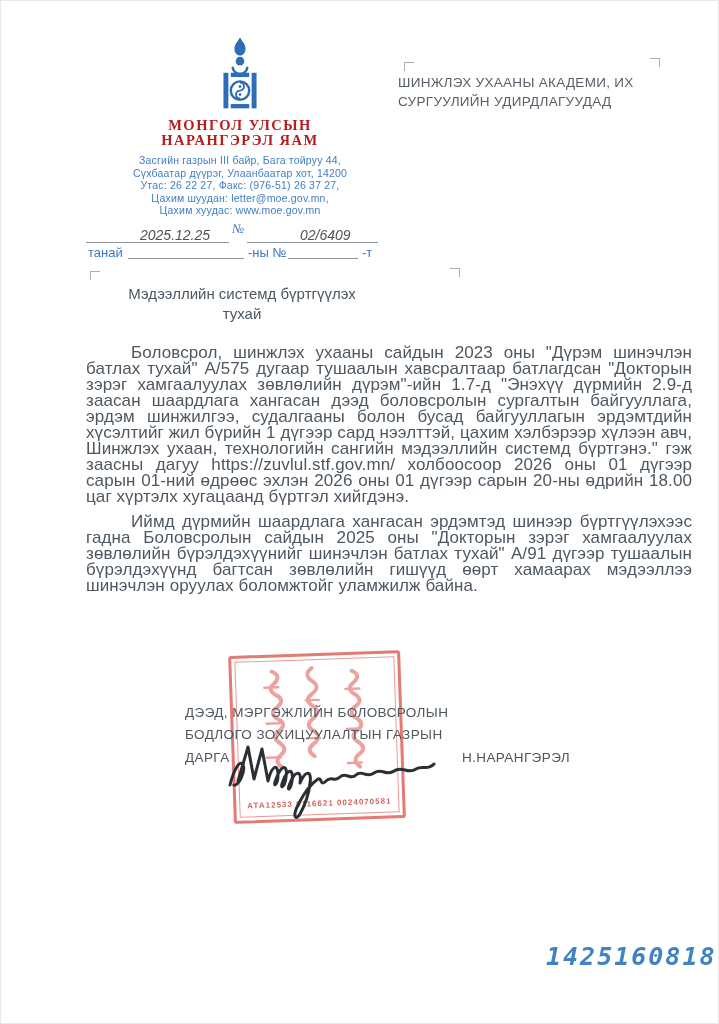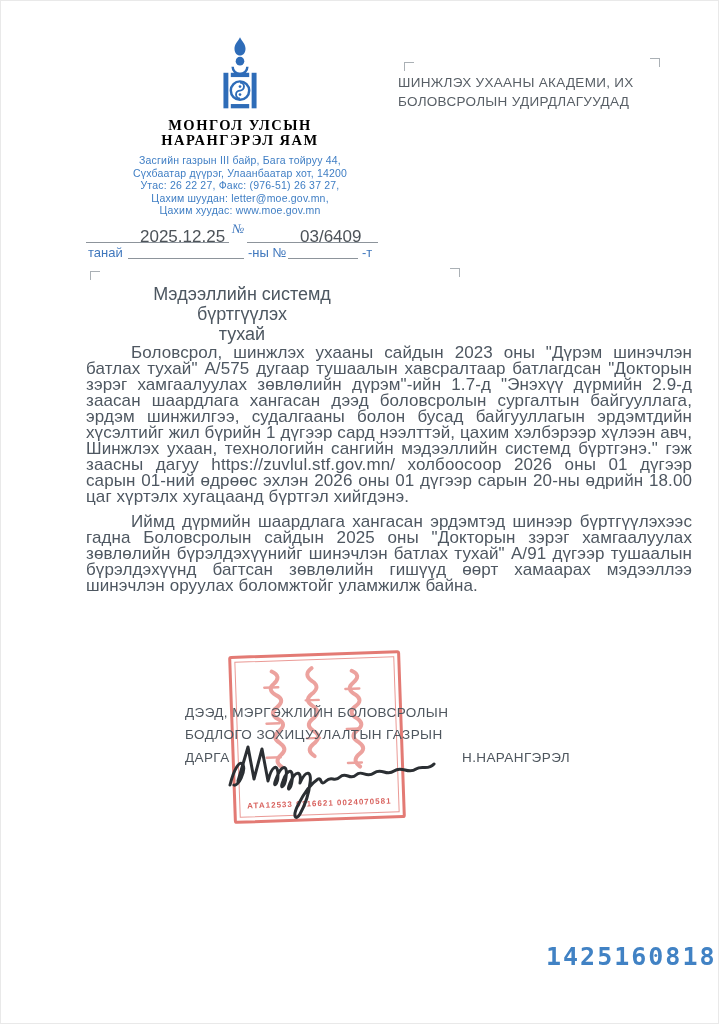--- a/index.html
+++ b/index.html
@@ -5,55 +5,55 @@
   html,body{margin:0;padding:0;background:#f3f3f3;}
   .page{
     position:relative;width:719px;height:1024px;margin:0 auto;background:#ffffff;
     font-family:"Liberation Sans","DejaVu Sans",sans-serif;overflow:hidden;
     box-shadow:inset 0 0 0 1px #e9e9e9;
   }
   
   .letterhead{position:absolute;left:95px;top:36px;width:290px;text-align:center;}
   .soyombo{display:block;margin:0 auto;width:52px;height:76px;}
   .org-name{margin-top:6px;font-family:"Liberation Serif","DejaVu Serif",serif;
-    font-weight:bold;color:#000000;font-size:14.5px;line-height:15px;letter-spacing:1.5px;}
+    font-weight:bold;color:#b91c1c;font-size:14.5px;line-height:15px;letter-spacing:1.5px;}
   .address{margin-top:6px;color:#3f7ec4;font-size:10.5px;line-height:12.5px;letter-spacing:.2px;}
   
   .recipient{position:absolute;left:398px;top:73px;width:272px;text-align:left;
     color:#585f66;font-size:13.5px;line-height:19px;letter-spacing:.3px;}
   .cmark{position:absolute;width:9px;height:8px;}
   .cmark.tl{border-left:1.5px solid #aab0b5;border-top:1.5px solid #aab0b5;}
   .cmark.tr{border-right:1.5px solid #aab0b5;border-top:1.5px solid #aab0b5;}
   
   .blank{position:absolute;height:16px;border-bottom:1.3px solid #8d949b;}
-  .refval{position:absolute;color:#4d5359;font-size:17px;}
+  .refval{position:absolute;color:#4d5359;font-size:14px;font-style:italic;}
   .no-sign{position:absolute;color:#3f77bd;font-size:13px;font-style:italic;
     font-family:"Liberation Serif","DejaVu Serif",serif;}
   .formtxt{position:absolute;color:#3f77bd;font-size:13px;}
   
   .subject{position:absolute;left:117px;top:284px;width:250px;text-align:center;
-    color:#4d5761;font-size:18px;line-height:20px;}
+    color:#4d5761;font-size:15px;line-height:20px;}
   
   .body-text{position:absolute;left:86px;top:345px;width:606px;color:#4e5761;
     font-size:17px;line-height:16px;text-align:justify;letter-spacing:.1px;}
   .body-text p{margin:0 0 9px 0;text-indent:45px;}
   
   .stamp{position:absolute;left:231px;top:653px;width:166px;height:162px;
     transform:rotate(-2deg);border:3px solid rgba(216,70,62,.72);border-radius:3px;}
   .stamp-inner{position:absolute;inset:3px;border:1px solid rgba(216,70,62,.55);}
   .stamp-script{position:absolute;left:6px;top:4px;width:148px;height:128px;opacity:.55;}
   .stamp-serial{position:absolute;left:0;right:0;bottom:10px;text-align:center;
     color:rgba(206,58,52,.8);font-size:8px;font-weight:bold;letter-spacing:1px;}
   
   .sig-line{position:absolute;color:#4e565e;font-size:13.5px;letter-spacing:.4px;white-space:nowrap;}
   .scrawl{position:absolute;left:222px;top:733px;width:235px;height:86px;}
   
   .reg-number{position:absolute;left:546px;top:942px;color:#4182c4;
     font-family:"DejaVu Sans Mono","Liberation Mono",monospace;font-weight:bold;
-    font-size:25px;letter-spacing:2px;}
+    font-size:25px;letter-spacing:2px;font-style:italic;}
 </style>
 </head>
 <body>
 
 <div class="page">
 
   <div class="letterhead">
     <svg class="soyombo" viewBox="0 0 60 124">
       <g fill="#2e6cb8">
         <path d="M30 2 C34 10 39 13 39 21 C39 28 35 32 30 32 C25 32 21 28 21 21 C21 13 26 10 30 2 Z"></path>
@@ -79,28 +79,28 @@
       <div>Утас: 26 22 27, Факс: (976-51) 26 37 27,</div>
       <div>Цахим шуудан: letter@moe.gov.mn,</div>
       <div>Цахим хуудас: www.moe.gov.mn</div>
     </div>
   </div>
 
   <span class="cmark tl" style="left:404px;top:62px;"></span>
   <span class="cmark tr" style="left:650px;top:58px;"></span>
   <div class="recipient">
     <div>ШИНЖЛЭХ УХААНЫ АКАДЕМИ, ИХ</div>
-    <div>БОЛОВСРОЛЫН УДИРДЛАГУУДАД</div>
+    <div>СУРГУУЛИЙН УДИРДЛАГУУДАД</div>
   </div>
 
   <span class="blank" style="left:86px;top:226px;width:143px;"></span>
   <span class="refval" style="left:140px;top:227px;">2025.12.25</span>
   <span class="no-sign" style="left:232px;top:221px;">№</span>
   <span class="blank" style="left:247px;top:226px;width:131px;"></span>
-  <span class="refval" style="left:300px;top:227px;">03/6409</span>
+  <span class="refval" style="left:300px;top:227px;">02/6409</span>
 
   <span class="formtxt" style="left:88px;top:245px;">танай</span>
   <span class="blank" style="left:128px;top:242px;width:116px;"></span>
   <span class="formtxt" style="left:248px;top:245px;">-ны №</span>
   <span class="blank" style="left:288px;top:242px;width:70px;"></span>
   <span class="formtxt" style="left:362px;top:245px;">-т</span>
 
   <span class="cmark tl" style="left:90px;top:271px;"></span>
   <span class="cmark tr" style="left:450px;top:268px;"></span>
 

